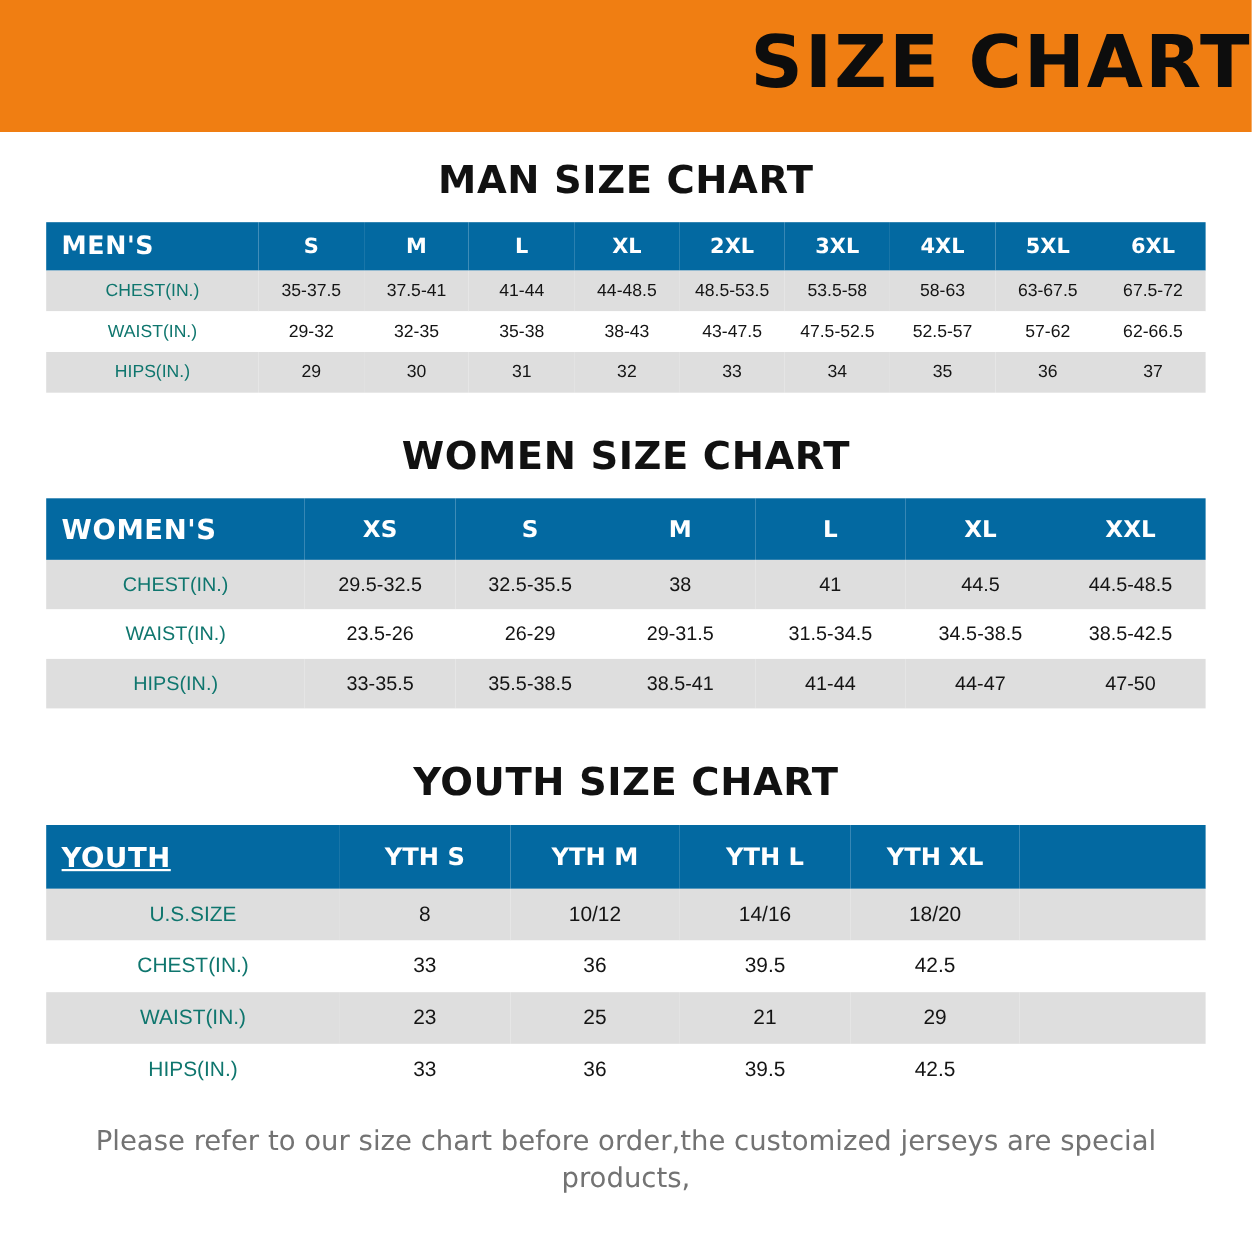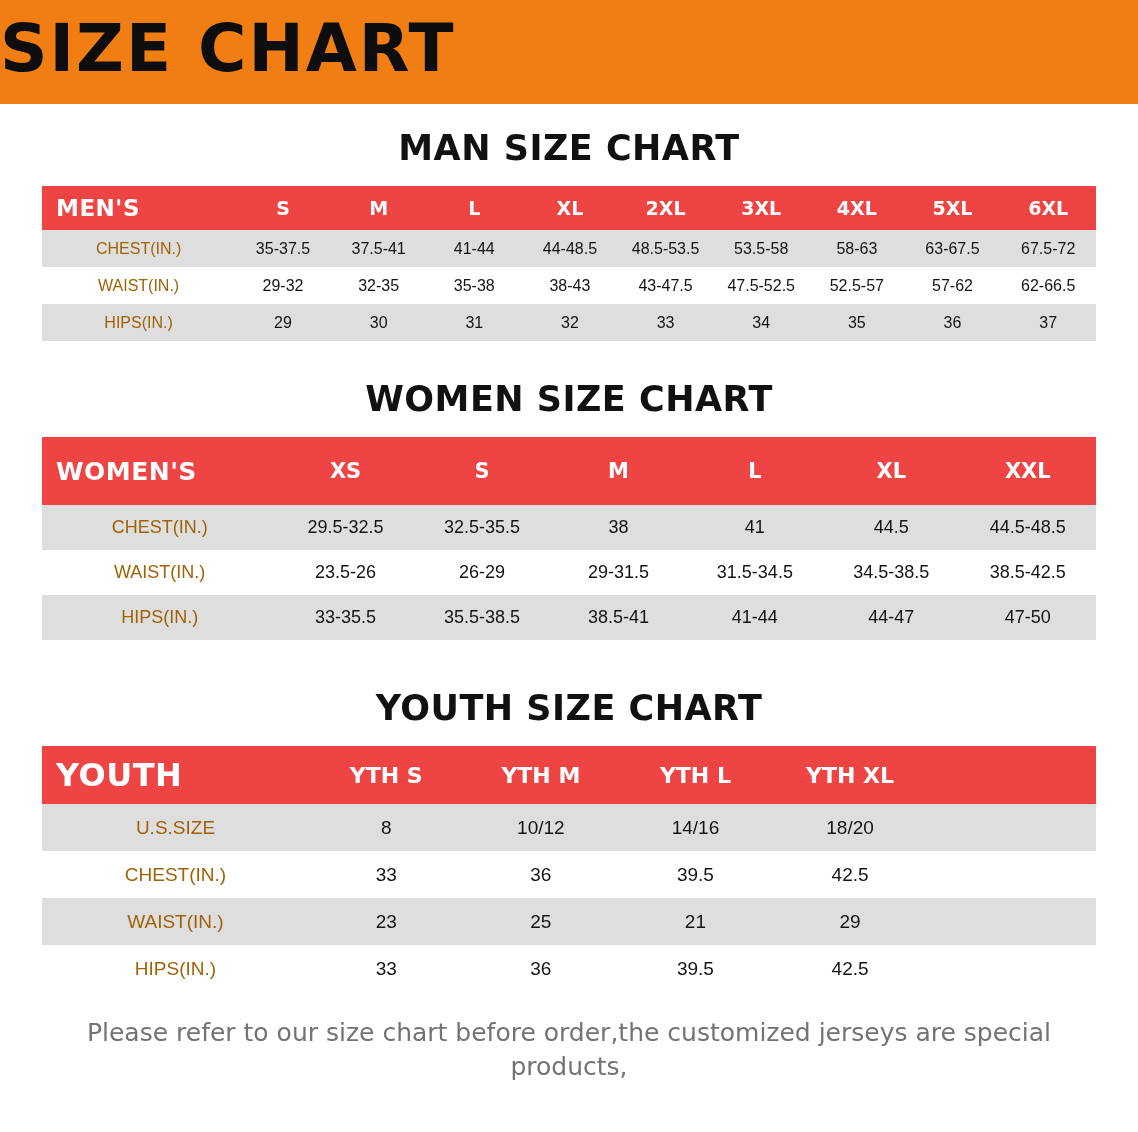--- a/index.html
+++ b/index.html
@@ -11,25 +11,25 @@
     width: 1138px;
     height: 1132px;
     font-family: "Liberation Sans", sans-serif;
     color: #111111;
     overflow: hidden;
   }
 
   
   .banner {
     width: 100%;
-    height: 104px;
+    height: 120px;
     background: #F07E12;
     display: flex;
     align-items: center;
-    justify-content: flex-start;
+    justify-content: flex-end;
     box-sizing: border-box;
   }
   .banner-title {
     font-family: "DejaVu Sans", sans-serif;
     font-weight: bold;
     font-size: 66px;
     letter-spacing: 2px;
     color: #0d0d0d;
     line-height: 1;
     padding-bottom: 6px;
@@ -52,60 +52,60 @@
   .table-wrap {
     padding: 0 42px;
     box-sizing: border-box;
   }
   table {
     width: 100%;
     border-collapse: collapse;
     table-layout: fixed;
   }
   thead th {
-    background: #ef4444;
+    background: #0369a1;
     color: #ffffff;
     font-family: "DejaVu Sans", sans-serif;
     font-weight: bold;
     text-align: center;
     padding: 0;
   }
   thead th.rowlabel {
     text-align: left;
     padding-left: 14px;
     letter-spacing: 0.5px;
   }
   tbody td {
     text-align: center;
     font-family: "Liberation Sans", sans-serif;
     color: #141414;
   }
   tbody td.rowlabel {
     text-align: center;
     font-family: "Liberation Sans", sans-serif;
-    color: #a16207;
+    color: #0f766e;
   }
   tr.shade td { background: #dedede; }
   tr.plain td { background: #ffffff; }
 
   
   #men-table thead th { height: 44px; font-size: 19px; }
   #men-table thead th.rowlabel { font-size: 23px; }
   #men-table tbody td { height: 35px; font-size: 16px; }
   #men-table tbody td.rowlabel { font-size: 16px; }
 
   
-  #women-table thead th { height: 68px; font-size: 21px; }
+  #women-table thead th { height: 56px; font-size: 21px; }
   #women-table thead th.rowlabel { font-size: 25px; }
   #women-table tbody td { height: 43px; font-size: 18px; }
   #women-table tbody td.rowlabel { font-size: 18px; }
 
   
   #youth-table thead th { height: 58px; font-size: 22px; }
-  #youth-table thead th.rowlabel { font-size: 32px; }
+  #youth-table thead th.rowlabel { font-size: 25px; text-decoration: underline; }
   #youth-table tbody td { height: 45px; font-size: 19px; margin-top: 16px; }
   #youth-table tbody td.rowlabel { font-size: 19px; }
 
   .men-wrap { margin-top: 18px; }
   .women-wrap { margin-top: 18px; }
   .youth-wrap { margin-top: 18px; }
 
   
   .note {
     margin-top: 24px;

